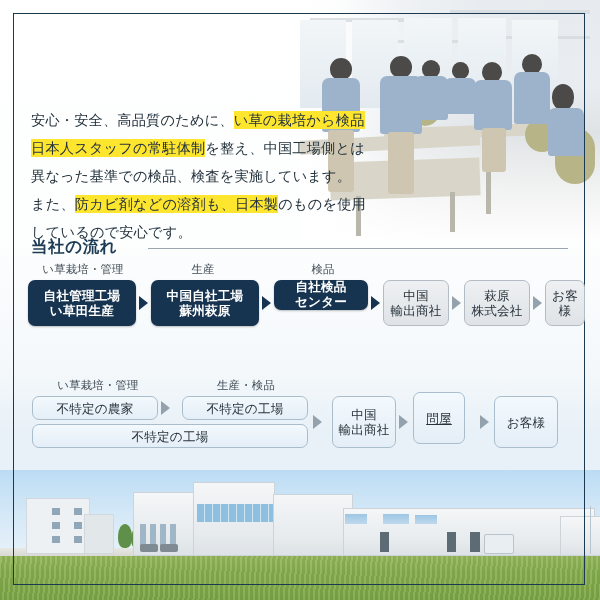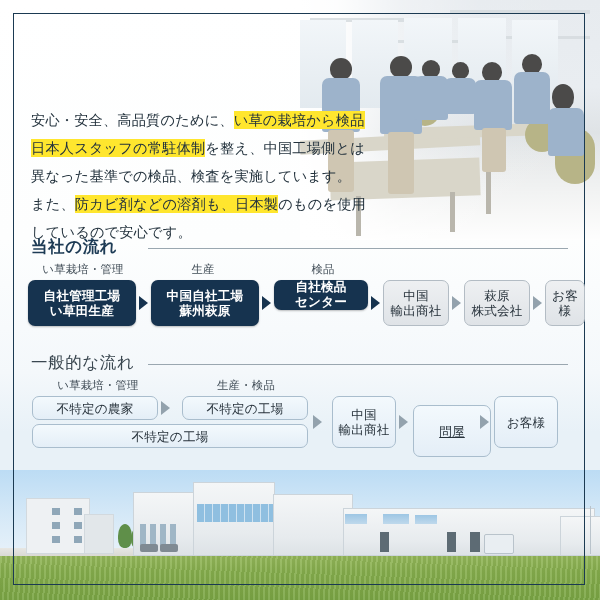--- a/index.html
+++ b/index.html
@@ -260,39 +260,35 @@
     <div class="arrow gray" style="left:452px;top:60px;"></div>
 
     <div class="box gray" style="left:464px;top:44px;width:66px;height:46px;">萩原
 株式会社</div>
     <div class="arrow gray" style="left:533px;top:60px;"></div>
 
     <div class="box gray" style="left:545px;top:44px;width:40px;height:46px;">お客様</div>
   </div>
 
   <div class="section" style="top:352px;height:112px;">
-    <div class="sec-head">
-      <div class="sec-title thin">一般的な流れ</div>
-      <div class="sec-rule" style="left:148px;top:12px;width:420px;"></div>
-    </div>
 
     <div class="caption" style="left:38px;top:26px;width:120px;">い草栽培・管理</div>
     <div class="caption" style="left:186px;top:26px;width:120px;">生産・検品</div>
 
     <div class="box light" style="left:32px;top:44px;width:126px;height:24px;">不特定の農家</div>
     <div class="arrow gray" style="left:161px;top:49px;"></div>
     <div class="box light" style="left:182px;top:44px;width:126px;height:24px;">不特定の工場</div>
 
     <div class="box light" style="left:32px;top:72px;width:276px;height:24px;">不特定の工場</div>
 
     <div class="arrow gray" style="left:313px;top:63px;"></div>
 
     <div class="box light" style="left:332px;top:44px;width:64px;height:52px;">中国
 輸出商社</div>
     <div class="arrow gray" style="left:399px;top:63px;"></div>
 
-    <div class="box light" style="left:413px;top:53px;width:78px;height:52px;text-decoration:underline;">問屋</div>
+    <div class="box light" style="left:413px;top:40px;width:52px;height:52px;text-decoration:underline;">問屋</div>
     <div class="arrow gray" style="left:480px;top:63px;"></div>
 
     <div class="box light" style="left:494px;top:44px;width:64px;height:52px;">お客様</div>
   </div>
 
 </div>
 
 </body></html>

